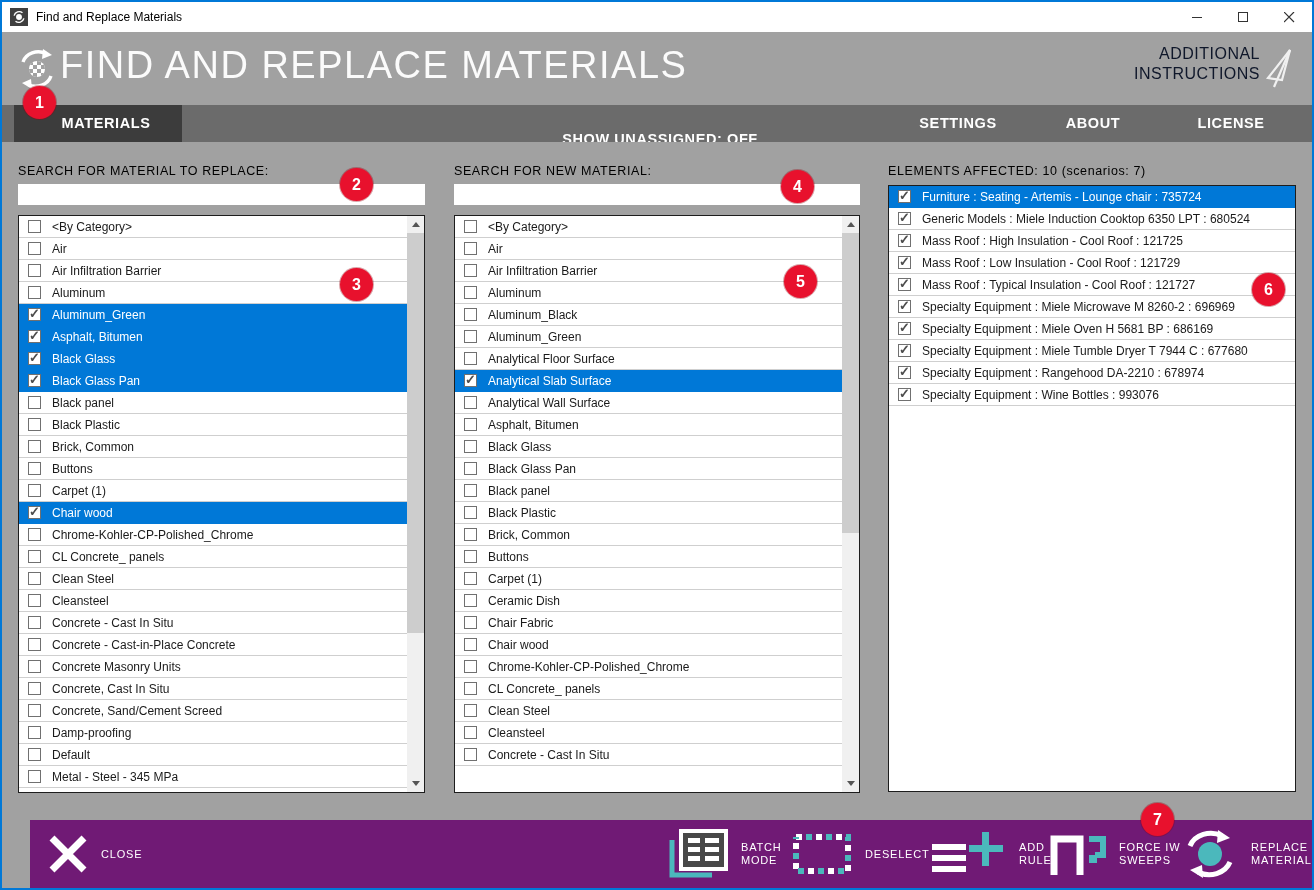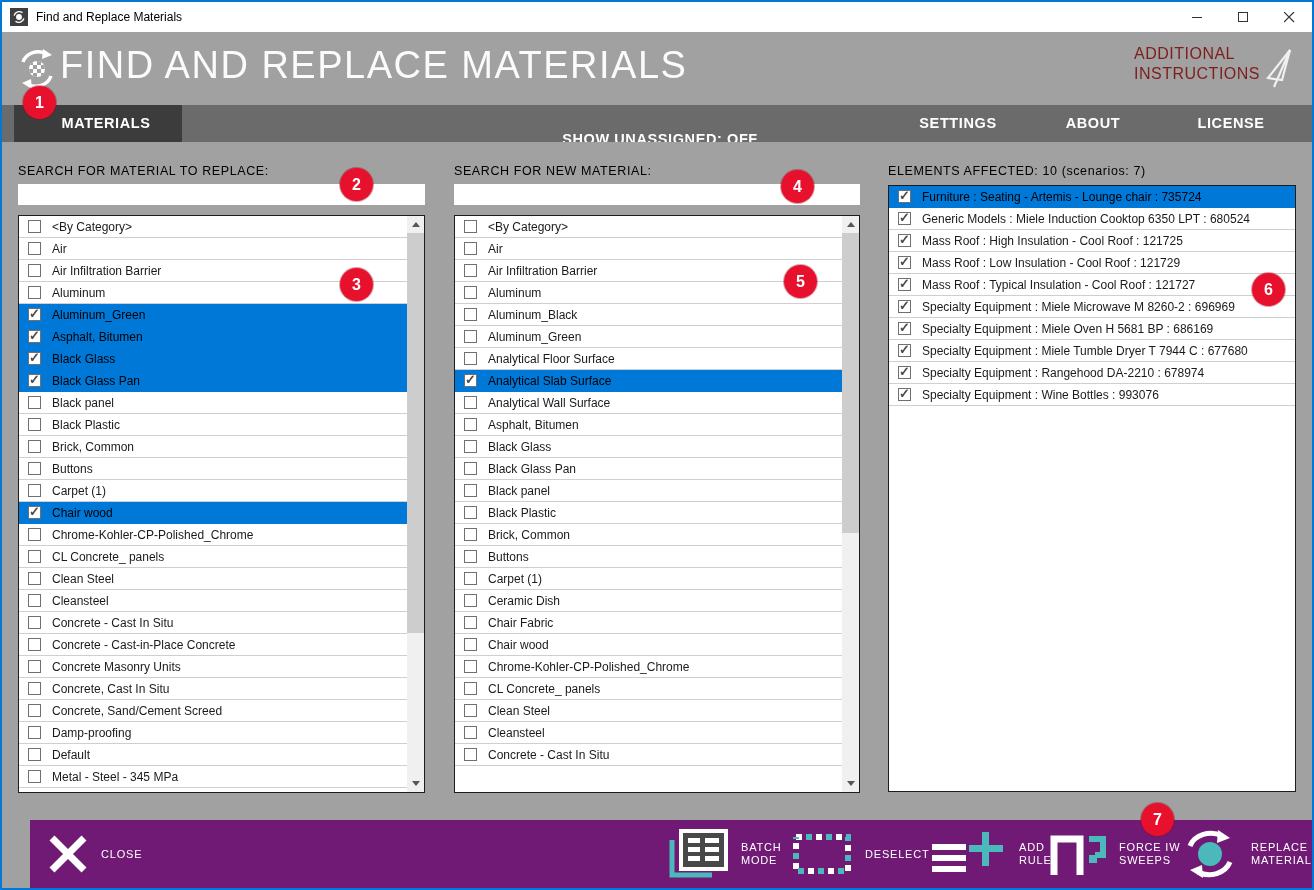--- a/index.html
+++ b/index.html
@@ -17,21 +17,21 @@
   .wincontrols{position:absolute;right:0;top:0;height:30px;display:flex;}
   .winbtn{width:46px;height:30px;display:flex;align-items:center;justify-content:center;}
 
   
   .header{position:absolute;left:0;top:30px;width:100%;height:73px;background:#a1a1a1;}
   .header .logo{position:absolute;left:14px;top:16px;}
   .header .apptitle{
     position:absolute;left:58px;top:12px;font-size:38px;color:#fbfbfb;
     letter-spacing:1.5px;font-weight:400;white-space:nowrap;
   }
-  .addinstr{position:absolute;right:52px;top:12px;text-align:left;color:#7f1d1d;
+  .addinstr{position:absolute;right:52px;top:12px;text-align:right;color:#0f172a;
     font-size:16px;line-height:20px;letter-spacing:.5px;white-space:pre-line;}
   .addinstr-arrow{position:absolute;right:16px;top:14px;}
 
   
   .tabbar{position:absolute;left:0;top:103px;width:100%;height:37px;background:#6b6b6b;}
   .tab{position:absolute;top:0;height:37px;line-height:37px;text-align:center;color:#ffffff;
     font-size:14.5px;font-weight:700;letter-spacing:.6px;cursor:default;}
   .tab.active{background:#3c3c3c;}
   #tab-materials{left:12px;width:168px;padding-left:16px;}
   #tab-material-assets{left:207px;width:190px;}
@@ -54,21 +54,21 @@
 
   .listbox{position:absolute;background:#ffffff;border:1px solid #1d1d1d;overflow:hidden;}
   #list-replace{left:16px;top:73px;width:407px;height:578px;}
   #list-new{left:452px;top:73px;width:406px;height:578px;}
   #list-elements{left:886px;top:43px;width:408px;height:607px;}
 
   .rows{position:absolute;left:0;top:0;right:0;bottom:0;}
   .with-scroll .rows{right:17px;}
   .row{height:22px;display:flex;align-items:center;border-bottom:1px solid #cfcfcf;
     padding-left:9px;font-size:12px;color:#1a1a1a;background:#fff;}
-  .row.selected{background:#0078d7;color:#000000;border-bottom-color:#0078d7;}
+  .row.selected{background:#0078d7;color:#ffffff;border-bottom-color:#0078d7;}
   .cb{width:13px;height:13px;background:#fff;border:1px solid #707070;margin-right:11px;
     flex:0 0 13px;position:relative;}
   .cb.checked::after{content:"\2713";position:absolute;left:0px;top:-3px;font-size:13px;
     color:#4d4d4d;font-weight:700;}
   .rowlabel{white-space:nowrap;}
 
   
   .vscroll{position:absolute;top:0;right:0;width:17px;bottom:0;background:#f0f0f0;}
   .sb-btn{position:absolute;left:0;width:17px;height:17px;background:#f0f0f0;
     display:flex;align-items:center;justify-content:center;}

